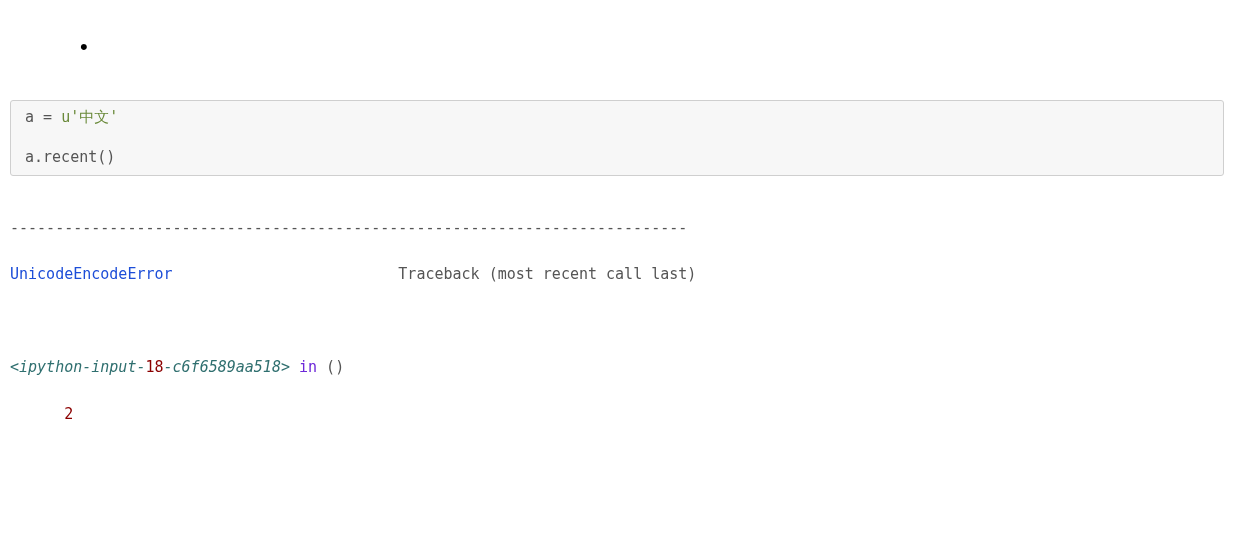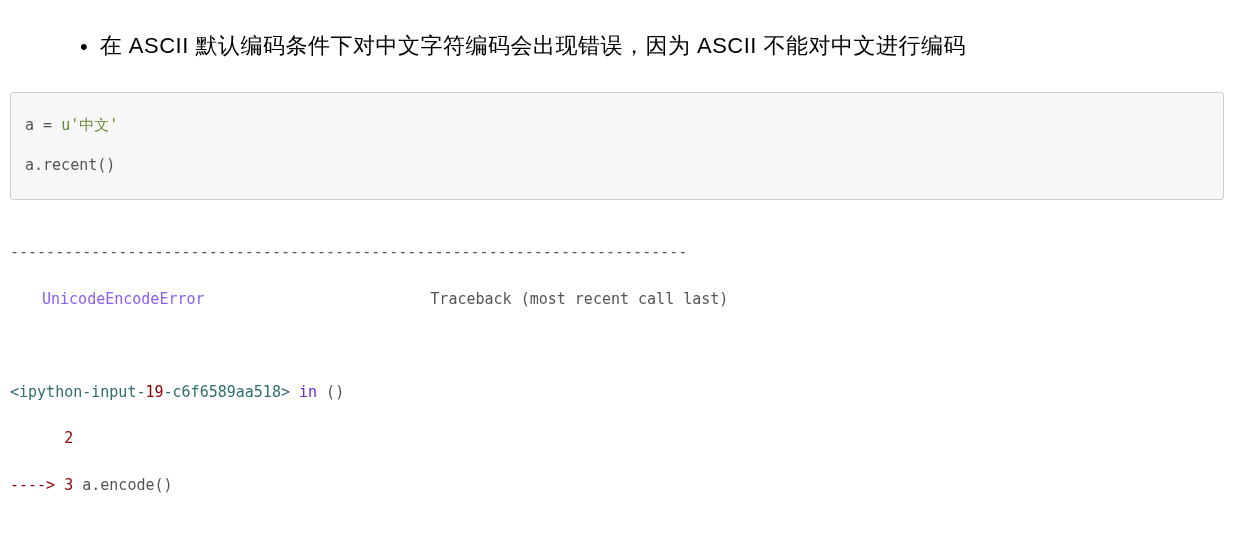--- a/index.html
+++ b/index.html
@@ -31,22 +31,22 @@
       font-size: 22px;
       line-height: 1.9;
       color: #000;
       max-width: 1000px;
       letter-spacing: 0.5px;
     }
     .code-block {
       border: 1px solid #cfcfcf;
       border-radius: 3px;
       background: #f7f7f7;
-      margin: 0 10px;
-      padding: 20px 14px;
+      margin: 8px 10px;
+      padding: 4px 14px;
       font-family: Menlo, Monaco, Consolas, "DejaVu Sans Mono", monospace;
       font-size: 15px;
       line-height: 1.7;
       color: #555;
     }
     .code-line {
       white-space: pre;
     }
     .code-blank {
       height: 1em;
@@ -59,58 +59,56 @@
     }
     .output-block {
       margin: 18px 10px 10px 10px;
       font-family: Menlo, Monaco, Consolas, "DejaVu Sans Mono", monospace;
       font-size: 15px;
       line-height: 1.55;
       color: #545454;
       white-space: pre;
     }
     .out-red {
-      color: #8b5cf6;
-      margin-left: 32px;
+      color: #1d4ed8;
     }
     .out-darkred {
       color: #8b0000;
     }
     .out-teal {
       color: #2f6f6f;
+      font-style: italic;
     }
     .out-blue {
       color: #6d28d9;
     }
     .out-green {
       color: #2f7d32;
     }
     .out-grey {
       color: #555;
     }
   </style>
 </head>
 <body>
 
 <div class="bullet-section">
   <div class="bullet-item">
     <span class="bullet-marker">•</span>
-    <span class="bullet-text">在 ASCII 默认编码条件下对中文字符编码会出现错误，因为 ASCII 不能对中文进行编码</span>
   </div>
 </div>
 
 <div class="code-block">
   <div class="code-line"><span>a = </span><span class="str-green">u'中文'</span></div>
   <div class="code-blank"></div>
   <div class="code-line"><span>a.recent</span><span class="paren">()</span></div>
 </div>
 
 <div class="output-block">
 <div class="out-grey">---------------------------------------------------------------------------</div>
 <div><span class="out-red">UnicodeEncodeError</span><span class="out-grey">                         Traceback (most recent call last)</span></div>
 <div> </div>
-<div><span class="out-teal">&lt;ipython-input-</span><span class="out-darkred">19</span><span class="out-teal">-c6f6589aa518&gt;</span><span class="out-blue"> in </span><span class="out-grey">(</span><span class="out-grey">)</span></div>
+<div><span class="out-teal">&lt;ipython-input-</span><span class="out-darkred">18</span><span class="out-teal">-c6f6589aa518&gt;</span><span class="out-blue"> in </span><span class="out-grey">(</span><span class="out-grey">)</span></div>
 <div><span>      </span><span class="out-darkred">2</span></div>
-<div><span class="out-darkred">----&gt; </span><span class="out-darkred">3</span><span class="out-grey"> a.encode()</span></div>
 <div> </div>
 
 
 </div>
 
 </body></html>

